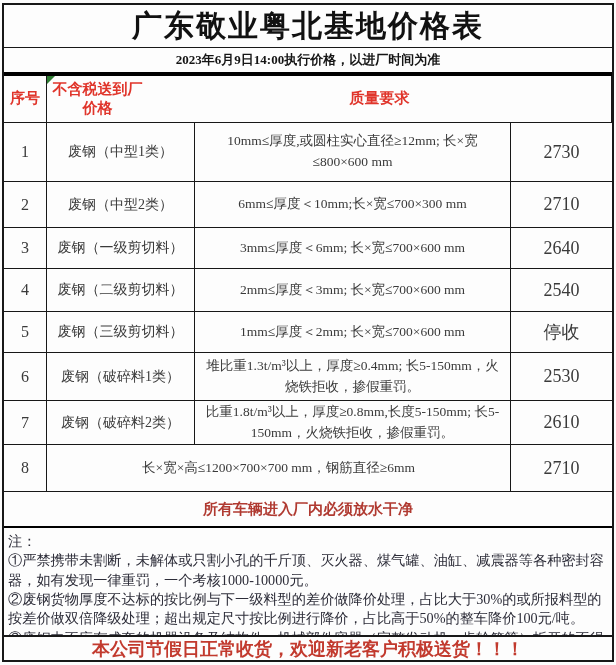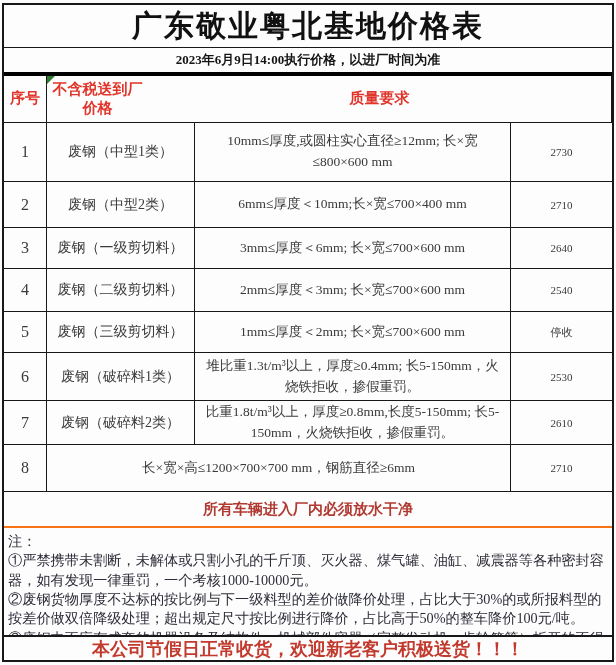--- a/index.html
+++ b/index.html
@@ -26,32 +26,32 @@
   }
   .thead,.trow{display:flex;border-bottom:1px solid #181818;}
   .thead{height:46px;flex:0 0 46px;font-weight:bold;}
   .cell{
     display:flex;align-items:center;justify-content:center;
     text-align:center;box-sizing:border-box;padding:1px 4px;
   }
   .c-no{width:43px;flex:0 0 43px;border-right:1px solid #181818;}
   .c-mat{width:148px;flex:0 0 148px;border-right:1px solid #181818;font-size:14px;}
   .c-qua{flex:1 1 auto;border-right:1px solid #181818;font-size:13.5px;line-height:1.55;padding:1px 7px;}
-  .c-pri{width:101px;flex:0 0 101px;position:relative;font-size:11px;}
+  .c-pri{width:101px;flex:0 0 101px;position:relative;font-size:18px;}
   .thead .cell{font-size:15px;line-height:1.3;}
   .trow:nth-of-type(4){height:58px;flex:0 0 58px;}   
   .trow:nth-of-type(5){height:45px;flex:0 0 45px;}   
   .trow:nth-of-type(6){height:40px;flex:0 0 40px;}   
   .trow:nth-of-type(7){height:42px;flex:0 0 42px;}   
   .trow:nth-of-type(8){height:40px;flex:0 0 40px;}   
   .trow:nth-of-type(9){height:47px;flex:0 0 47px;}   
   .trow:nth-of-type(10){height:43px;flex:0 0 43px;}  
   .trow:nth-of-type(11){height:46px;flex:0 0 46px;}  
   .banner-row{
-    height:34px;flex:0 0 34px;border-bottom:2px solid #f97316;
+    height:34px;flex:0 0 34px;border-bottom:2px solid #000000;
     display:flex;align-items:center;justify-content:center;
     font-size:15px;font-weight:bold;
   }
   .notes{
     flex:1 1 auto;padding:4px 4px 2px 4px;
     font-size:14.2px;line-height:1.36;color:#2c2c38;overflow:hidden;
   }
   .notes p{margin:0;}
   .footer-row{
     height:23px;flex:0 0 23px;border-top:2px solid #181818;
@@ -83,21 +83,21 @@
 
     <div class="trow">
       <div class="cell c-no">1</div>
       <div class="cell c-mat">废钢（中型1类）</div>
       <div class="cell c-qua">10mm≤厚度,或圆柱实心直径≥12mm; 长×宽≤800×600 mm</div>
       <div class="cell c-pri">2730</div>
     </div>
     <div class="trow">
       <div class="cell c-no">2</div>
       <div class="cell c-mat">废钢（中型2类）</div>
-      <div class="cell c-qua">6mm≤厚度＜10mm;长×宽≤700×400 mm</div>
+      <div class="cell c-qua">6mm≤厚度＜10mm;长×宽≤700×300 mm</div>
       <div class="cell c-pri">2710</div>
     </div>
     <div class="trow">
       <div class="cell c-no">3</div>
       <div class="cell c-mat">废钢（一级剪切料）</div>
       <div class="cell c-qua">3mm≤厚度＜6mm; 长×宽≤700×600 mm</div>
       <div class="cell c-pri">2640</div>
     </div>
     <div class="trow">
       <div class="cell c-no">4</div>

